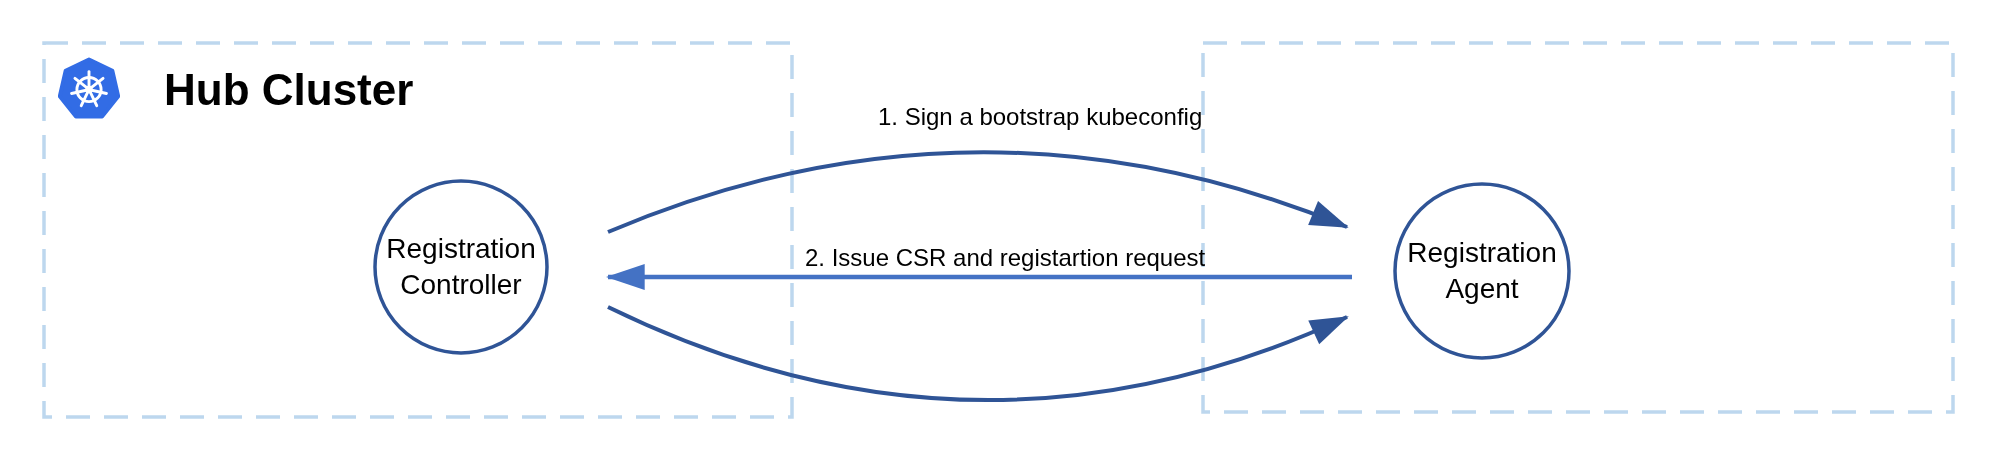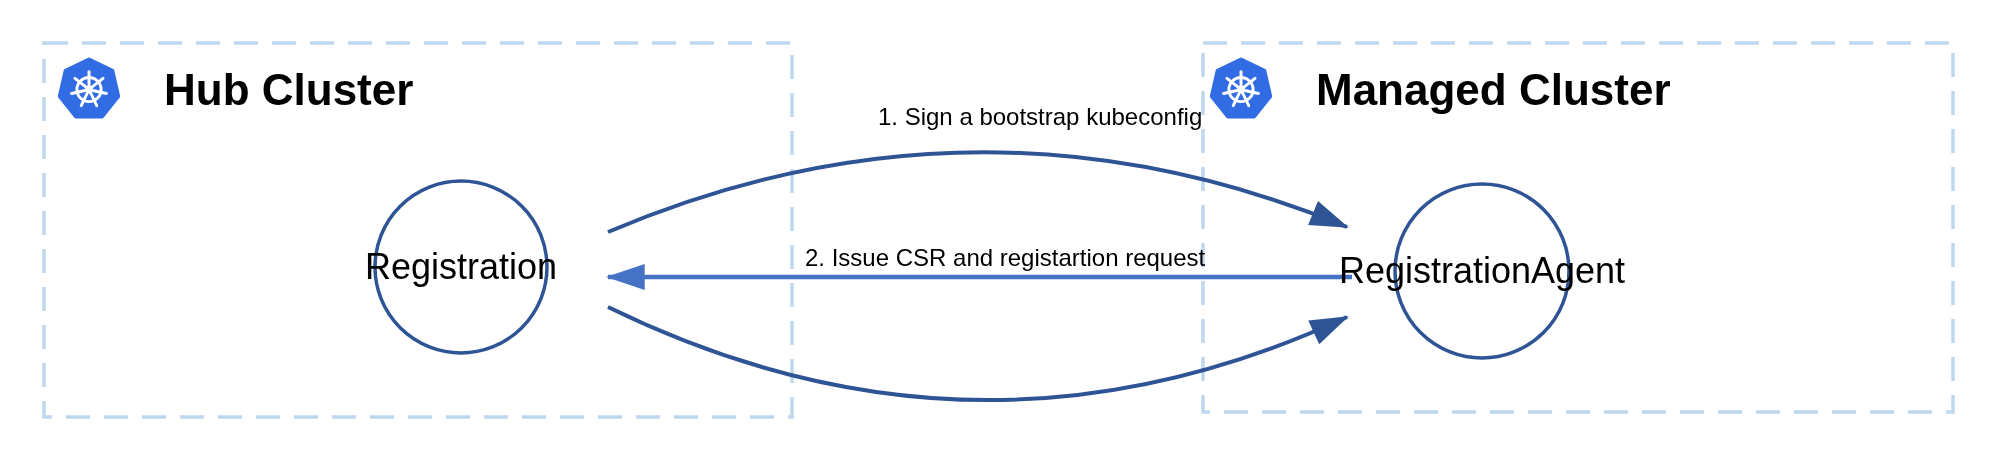--- a/index.html
+++ b/index.html
@@ -34,23 +34,23 @@
   .cluster-header.hub{left:58px;top:50px;}
   .cluster-header.managed{left:1210px;top:50px;}
   .cluster-title{
     font-size:44px;font-weight:600;color:var(--text);
     letter-spacing:0px;white-space:nowrap;
   }
   .k8s-logo{width:62px;height:67px;flex:0 0 auto;}
 
   .node-label{
     position:absolute;
-    display:flex;flex-direction:row;align-items:center;justify-content:center;
+    display:flex;flex-direction:column;align-items:center;justify-content:center;
     text-align:center;
-    font-size:36px;line-height:36px;color:var(--text);
+    font-size:28px;line-height:36px;color:var(--text);
   }
   .node-label.controller{left:375px;top:181px;width:172px;height:172px;}
   .node-label.agent{left:1395px;top:184px;width:174px;height:174px;}
 
   .msg-label{
     position:absolute;
     font-size:24px;color:var(--text);white-space:nowrap;
   }
   .msg-label.m1{left:830px;top:103px;margin-left:48px;}
   .msg-label.m2{left:805px;top:244px;}
@@ -93,40 +93,24 @@
         <line x1="33.3" y1="35.7" x2="40.0" y2="49.7"></line>
         <line x1="30.7" y1="35.7" x2="24.0" y2="49.7"></line>
         <line x1="29.1" y1="33.7" x2="14.0" y2="37.1"></line>
         <line x1="29.7" y1="31.1" x2="17.5" y2="21.5"></line>
       </g>
       <circle cx="32" cy="33" r="3.8" fill="#ffffff"></circle>
     </svg>
     <span class="cluster-title">Hub Cluster</span>
   </div>
 
-  <div class="cluster-header managed">
-    <svg class="k8s-logo" viewBox="0 0 64 68">
-      <path d="M32 2 L56.2 13.7 L62.2 39.9 L45.5 60.9 L18.5 60.9 L1.8 39.9 L7.8 13.7 Z" fill="#326CE5" stroke="#326CE5" stroke-width="4" stroke-linejoin="round"></path>
-      <circle cx="32" cy="33" r="12.5" fill="none" stroke="#ffffff" stroke-width="3"></circle>
-      <g stroke="#ffffff" stroke-width="3" stroke-linecap="round">
-        <line x1="32" y1="30" x2="32" y2="14.5"></line>
-        <line x1="34.3" y1="31.1" x2="46.5" y2="21.5"></line>
-        <line x1="34.9" y1="33.7" x2="50.0" y2="37.1"></line>
-        <line x1="33.3" y1="35.7" x2="40.0" y2="49.7"></line>
-        <line x1="30.7" y1="35.7" x2="24.0" y2="49.7"></line>
-        <line x1="29.1" y1="33.7" x2="14.0" y2="37.1"></line>
-        <line x1="29.7" y1="31.1" x2="17.5" y2="21.5"></line>
-      </g>
-      <circle cx="32" cy="33" r="3.8" fill="#ffffff"></circle>
-    </svg>
-    <span class="cluster-title">Managed Cluster</span>
-  </div>
 
   <div class="node-label controller">
     <span>Registration</span>
+    <span>Controller</span>
   </div>
   <div class="node-label agent">
     <span>Registration</span>
     <span>Agent</span>
   </div>
 
   <div class="msg-label m1">1. Sign a bootstrap kubeconfig</div>
   <div class="msg-label m2">2. Issue CSR and registartion request</div>
 
 </div>

